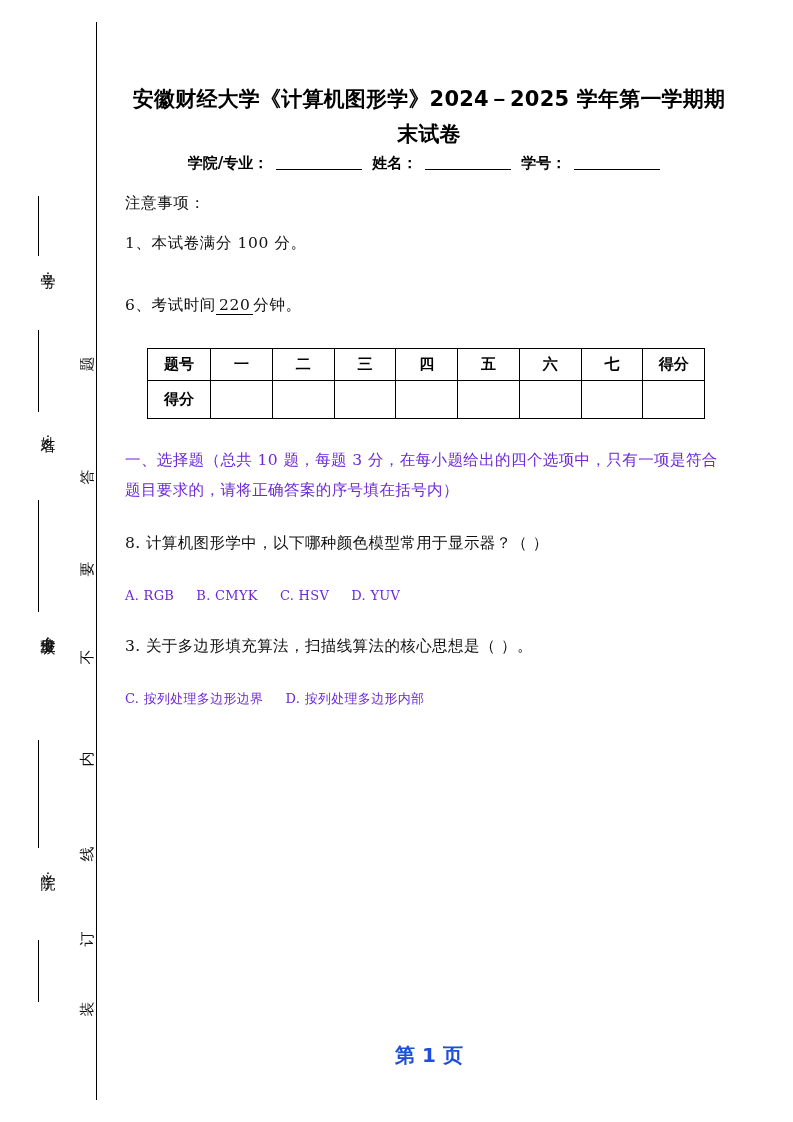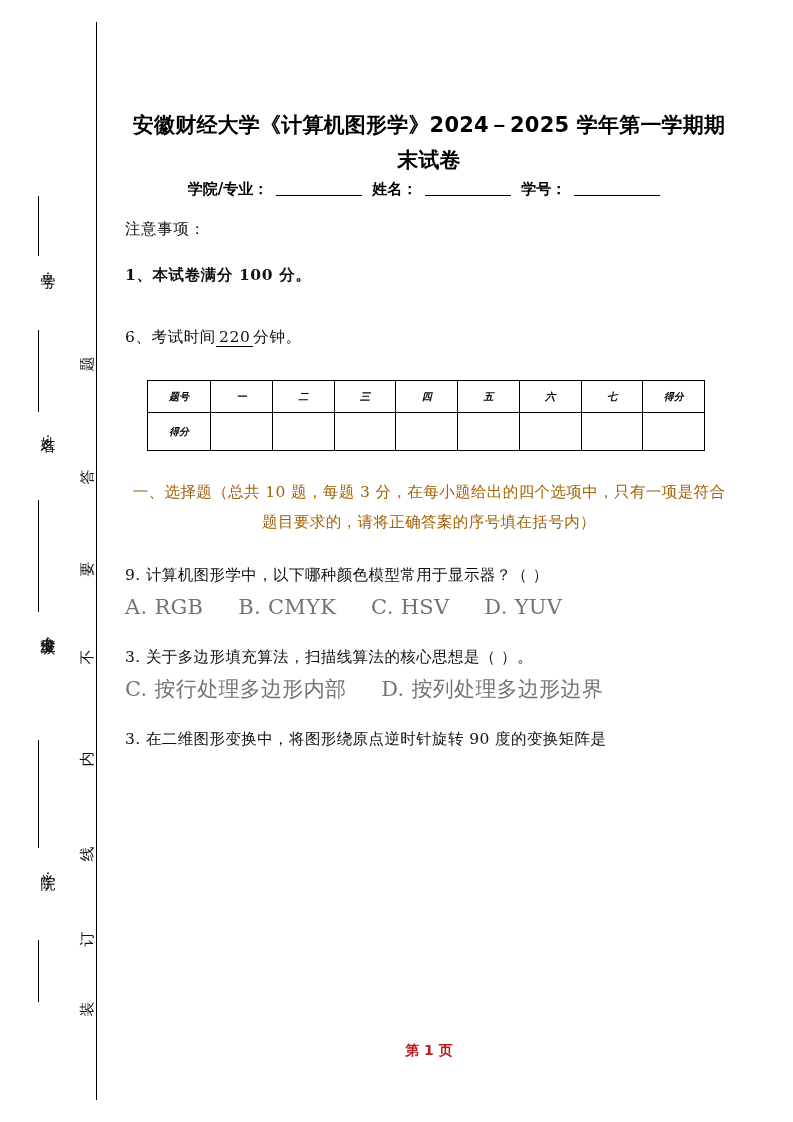--- a/index.html
+++ b/index.html
@@ -68,21 +68,21 @@
   #content {
     position: absolute;
     left: 125px;
     top: 0;
     width: 608px;
     height: 1122px;
   }
 
   #doc-title {
     margin: 0;
-    padding-top: 108px;
+    padding-top: 82px;
     font-family: "DejaVu Sans", "Liberation Sans", sans-serif;
     font-weight: bold;
     font-size: 21px;
     line-height: 35px;
     text-align: center;
     letter-spacing: 0.2px;
     color: #000000;
   }
 
   #id-line {
@@ -102,87 +102,85 @@
     vertical-align: -2px;
   }
 
   .note {
     font-size: 15.5px;
     line-height: 22px;
     color: #111111;
     letter-spacing: 0.6px;
   }
   #note-heading { margin-top: 18px; }
-  #note-1 { margin-top: 24px; font-weight: bold; }
+  #note-1 { margin-top: 18px; }
   #note-2 { margin-top: 40px; }
   .num-underline {
     border-bottom: 1px solid #000;
     padding: 0 3px;
   }
 
   
   #score-table {
     margin-top: 32px;
     margin-left: 22px;
     border-collapse: collapse;
     table-layout: fixed;
     width: 558px;
   }
   #score-table td {
     border: 1.3px solid #000000;
     text-align: center;
     vertical-align: middle;
     font-family: "DejaVu Sans", "Liberation Sans", sans-serif;
     font-weight: bold;
-    font-size: 10px;
+    font-size: 15px;
     height: 31px;
     padding: 0;
-    font-style: italic;
   }
   #score-table td.rowhead { width: 62px; }
   #score-table tr.body-row td { height: 37px; }
 
   
   .section-head {
     margin-top: 26px;
     font-size: 15.5px;
     line-height: 30px;
     letter-spacing: 0.4px;
-    color: #a16207;
-    text-align: center;
+    color: #6d28d9;
   }
   .question {
     margin-top: 26px;
     font-size: 15.5px;
     line-height: 24px;
     letter-spacing: 0.4px;
     color: #111111;
   }
   .options {
-    margin-top: 8px;
-    font-size: 21px;
+    margin-top: 29px;
+    font-size: 13px;
     line-height: 24px;
     letter-spacing: 0.3px;
-    color: #737373;
+    color: #6d28d9;
     white-space: pre;
   }
   .options.serif-opts {
     font-family: "DejaVu Serif", "Liberation Serif", serif;
   }
 
   #footer {
     position: absolute;
     left: 0;
     top: 1042px;
     width: 608px;
     text-align: center;
     font-family: "DejaVu Sans", "Liberation Sans", sans-serif;
     font-weight: bold;
-    font-size: 14px;
-    color: #b91c1c;
+    font-size: 20px;
+    color: #1d4ed8;
   }
 </style>
 </head>
 <body>
 
 <div id="sidebar">
   <div id="sidebar-rule"></div>
 
   <div class="side-right-char" style="top:355px;">题</div>
   <div class="side-right-char" style="top:468px;">答</div>
@@ -241,22 +239,21 @@
         <td></td>
         <td></td>
         <td></td>
         <td></td>
       </tr>
     </tbody>
   </table>
 
   <div class="section-head">一、选择题（总共 10 题，每题 3 分，在每小题给出的四个选项中，只有一项是符合题目要求的，请将正确答案的序号填在括号内）</div>
 
-  <div class="question">9. 计算机图形学中，以下哪种颜色模型常用于显示器？（  ）</div>
+  <div class="question">8. 计算机图形学中，以下哪种颜色模型常用于显示器？（  ）</div>
   <div class="options serif-opts">A. RGB     B. CMYK     C. HSV     D. YUV</div>
 
   <div class="question">3. 关于多边形填充算法，扫描线算法的核心思想是（  ）。</div>
-  <div class="options">C. 按行处理多边形内部     D. 按列处理多边形边界</div>
-
-  <div class="question">3. 在二维图形变换中，将图形绕原点逆时针旋转 90 度的变换矩阵是</div>
+  <div class="options">C. 按列处理多边形边界     D. 按列处理多边形内部</div>
+
 
   <div id="footer">第 1 页</div>
 </div>
 
 </body></html>

